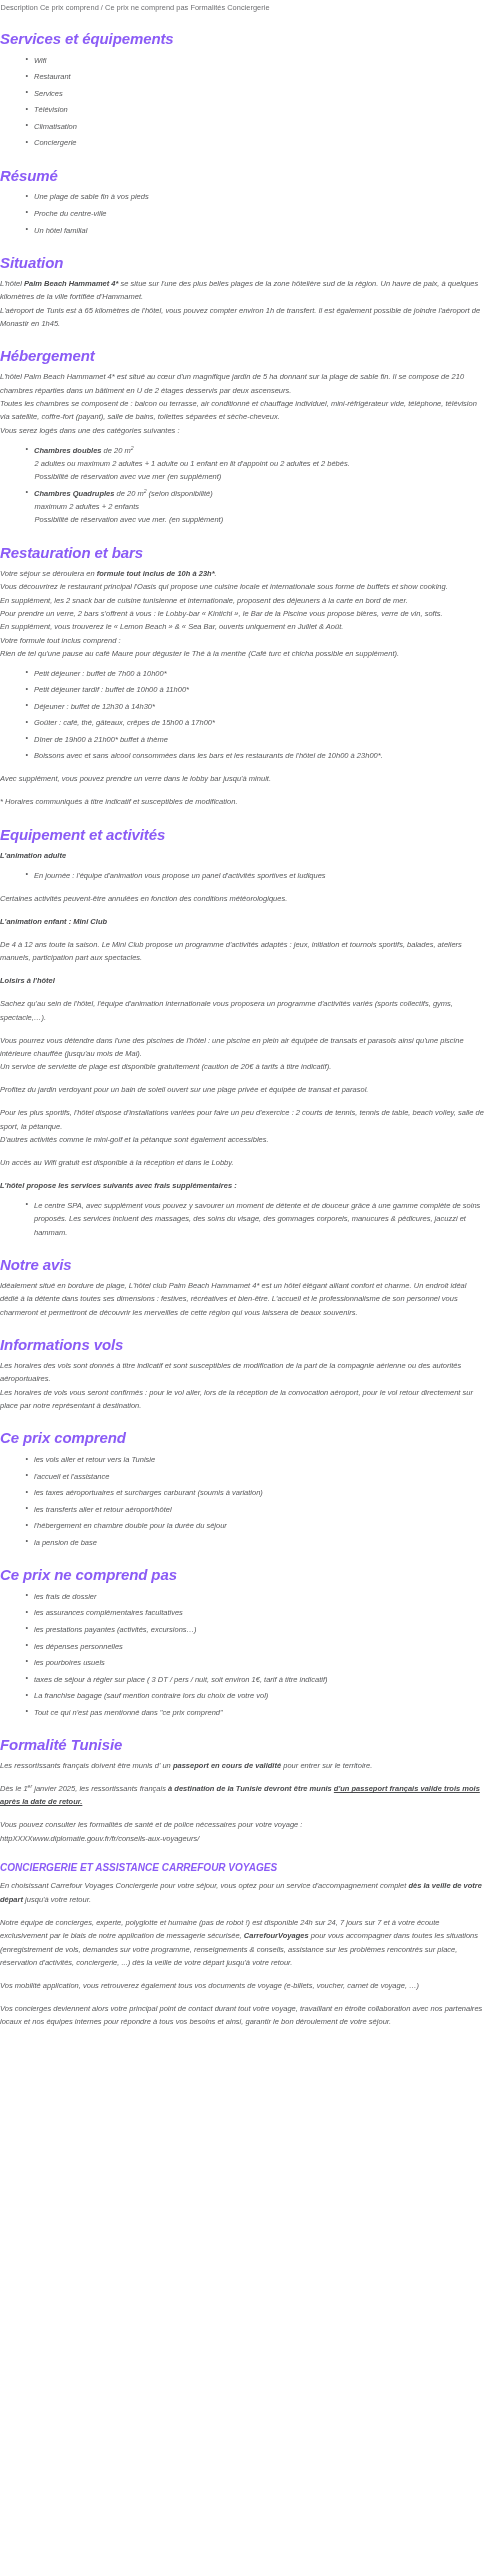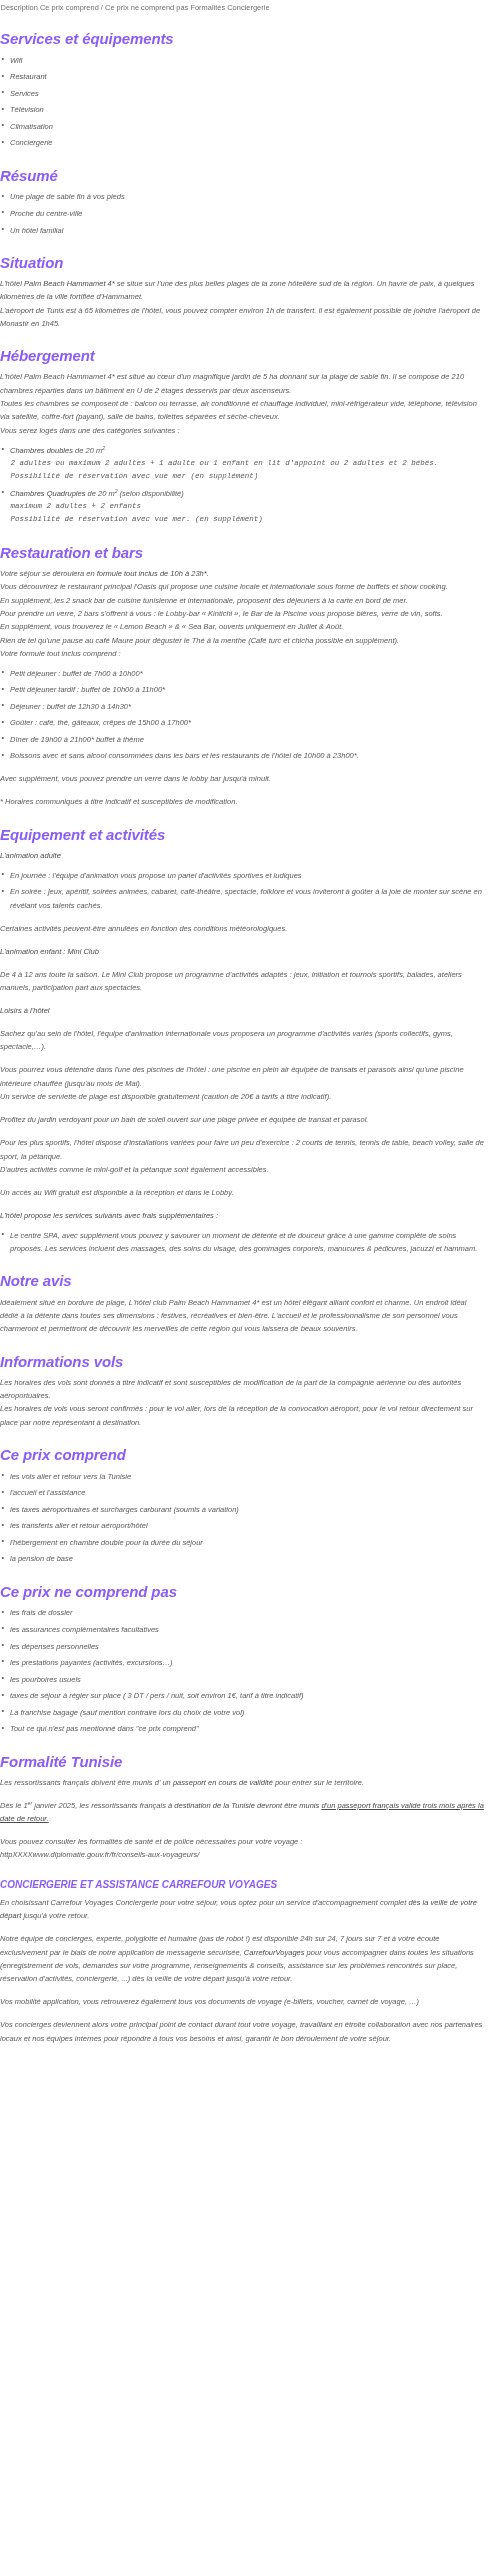--- a/index.html
+++ b/index.html
@@ -47,21 +47,21 @@
     line-height: 1.78;
     margin: 0 0 0 0;
     color: #58595b;
     letter-spacing: 0.01px;
   }
   p.gap {
     margin-top: 9.7px;
   }
   ul.bullets {
     margin: 6.5px 0 0 0;
-    padding-left: 10px;
+    padding-left: 34px;
     list-style: none;
   }
   ul.bullets > li {
     font-size: 7.5px;
     font-style: italic;
     line-height: 1.78;
     margin: 0 0 3.2px 0;
     position: relative;
     color: #58595b;
   }
@@ -70,24 +70,23 @@
     position: absolute;
     left: -8.4px;
     top: -0.6px;
     color: #58595b;
     font-size: 7.1px;
   }
   ul.bullets .sub {
     display: block;
     font-weight: normal;
     padding-left: 0.6px;
-    font-family: Liberation Mono, monospace;
   }
   b, strong {
-    font-weight: normal;
+    font-weight: bold;
     color: #4a4b4d;
   }
   u {
     text-decoration: underline;
   }
   sup {
     font-size: 0.68em;
     vertical-align: super;
     line-height: 0;
   }
@@ -144,39 +143,38 @@
     </li>
   </ul>
 
   <h2 class="section-title spaced-top">Restauration et bars</h2>
   <div class="plain-lines">
     <p class="para"><span>Votre séjour se déroulera en </span><b>formule tout inclus de 10h à 23h*</b><span>.</span></p>
     <p class="para">Vous découvrirez le restaurant principal l'Oasis qui propose une cuisine locale et internationale sous forme de buffets et show cooking.</p>
     <p class="para">En supplément, les 2 snack bar de cuisine tunisienne et internationale, proposent des déjeuners à la carte en bord de mer.</p>
     <p class="para gap">Pour prendre un verre, 2 bars s'offrent à vous : le Lobby-bar « Kintichi », le Bar de la Piscine vous propose bières, verre de vin, softs.</p>
     <p class="para">En supplément, vous trouverez le « Lemon Beach » &amp; « Sea Bar, ouverts uniquement en Juillet &amp; Août.</p>
+    <p class="para gap">Votre formule tout inclus comprend :</p>
     <p class="para">Rien de tel qu'une pause au café Maure pour déguster le Thé à la menthe (Café turc et chicha possible en supplément).</p>
-    <p class="para gap">Votre formule tout inclus comprend :</p>
   </div>
   <ul class="bullets">
     <li>Petit déjeuner : buffet de 7h00 à 10h00*</li>
     <li>Petit déjeuner tardif : buffet de 10h00 à 11h00*</li>
     <li>Déjeuner : buffet de 12h30 à 14h30*</li>
     <li>Goûter : café, thé, gâteaux, crêpes de 15h00 à 17h00*</li>
     <li>Dîner de 19h00 à 21h00* buffet à thème</li>
     <li>Boissons avec et sans alcool consommées dans les bars et les restaurants de l'hôtel de 10h00 à 23h00*.</li>
   </ul>
   <p class="para gap">Avec supplément, vous pouvez prendre un verre dans le lobby bar jusqu'à minuit.</p>
   <p class="para gap">* Horaires communiqués à titre indicatif et susceptibles de modification.</p>
 
   <h2 class="section-title spaced-top">Equipement et activités</h2>
   <p class="para"><b>L'animation adulte</b></p>
   <ul class="bullets">
     <li>En journée : l'équipe d'animation vous propose un panel d'activités sportives et ludiques</li>
-    <li>En soirée : jeux, apéritif, soirées animées, cabaret, café-théâtre, spectacle, folklore et vous inviteront à goûter à la joie de monter sur scène en révélant vos talents cachés.</li>
   </ul>
   <p class="para gap">Certaines activités peuvent-être annulées en fonction des conditions météorologiques.</p>
   <p class="para gap"><b>L'animation enfant : Mini Club</b></p>
   <p class="para gap">De 4 à 12 ans toute la saison. Le Mini Club propose un programme d'activités adaptés : jeux, initiation et tournois sportifs, balades, ateliers manuels, participation part aux spectacles.</p>
   <p class="para gap"><b>Loisirs à l'hôtel</b></p>
   <p class="para gap">Sachez qu'au sein de l'hôtel, l'équipe d'animation internationale vous proposera un programme d'activités variés (sports collectifs, gyms, spectacle,…).</p>
   <p class="para gap">Vous pourrez vous détendre dans l'une des piscines de l'hôtel : une piscine en plein air équipée de transats et parasols ainsi qu'une piscine intérieure chauffée (jusqu'au mois de Mai).</p>
   <p class="para">Un service de serviette de plage est disponible gratuitement (caution de 20€ à tarifs à titre indicatif).</p>
   <p class="para gap">Profitez du jardin verdoyant pour un bain de soleil ouvert sur une plage privée et équipée de transat et parasol.</p>
   <p class="para gap">Pour les plus sportifs, l'hôtel dispose d'installations variées pour faire un peu d'exercice : 2 courts de tennis, tennis de table, beach volley, salle de sport, la pétanque.</p>
@@ -201,22 +199,22 @@
     <li>les taxes aéroportuaires et surcharges carburant (soumis à variation)</li>
     <li>les transferts aller et retour aéroport/hôtel</li>
     <li>l'hébergement en chambre double pour la durée du séjour</li>
     <li>la pension de base</li>
   </ul>
 
   <h2 class="section-title spaced-top">Ce prix ne comprend pas</h2>
   <ul class="bullets">
     <li>les frais de dossier</li>
     <li>les assurances complémentaires facultatives</li>
+    <li>les prestations payantes (activités, excursions…)</li>
     <li>les dépenses personnelles</li>
-    <li>les prestations payantes (activités, excursions…)</li>
     <li>les pourboires usuels</li>
     <li>taxes de séjour à régler sur place ( 3 DT / pers / nuit, soit environ 1€, tarif à titre indicatif)</li>
     <li>La franchise bagage (sauf mention contraire lors du choix de votre vol)</li>
     <li>Tout ce qui n'est pas mentionné dans "ce prix comprend"</li>
   </ul>
 
   <h2 class="section-title spaced-top">Formalité Tunisie</h2>
   <p class="para"><span>Les ressortissants français doivent être munis d' un </span><b>passeport en cours de validité</b><span> pour entrer sur le territoire.</span></p>
   <p class="para gap"><span>Dès le 1</span><sup>er</sup><span> janvier 2025, les ressortissants français </span><b>à destination de la Tunisie devront être munis </b><b><u>d'un passeport français valide trois mois après la date de retour.</u></b></p>
   <p class="para gap">Vous pouvez consulter les formalités de santé et de police nécessaires pour votre voyage :</p>

